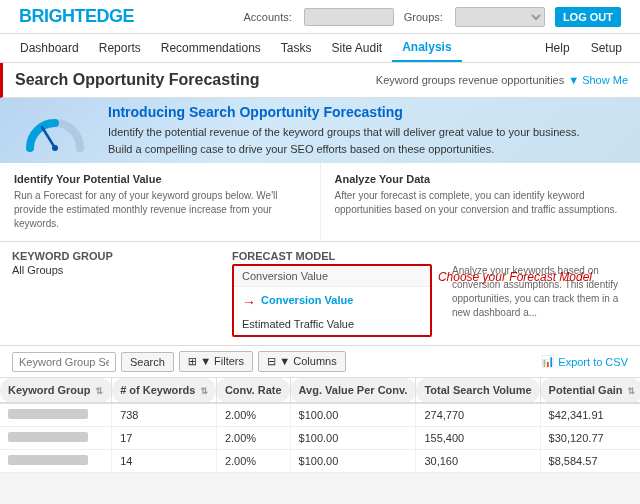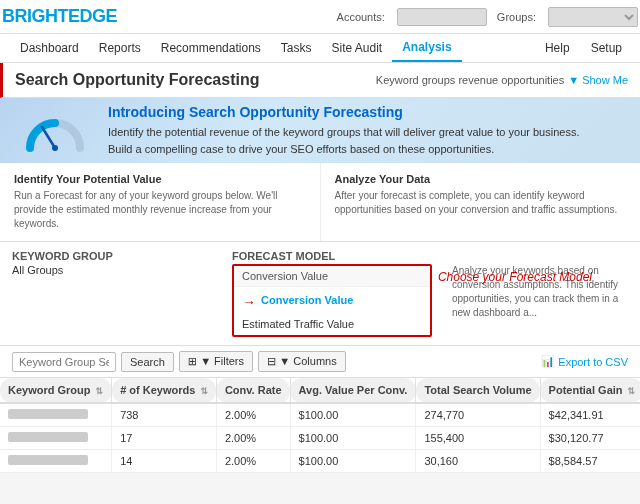--- a/index.html
+++ b/index.html
@@ -2,21 +2,21 @@
 <html><head>
   <meta charset="utf-8">
   <style>
     * { box-sizing: border-box; margin: 0; padding: 0; }
     body { font-family: Arial, sans-serif; font-size: 12px; color: #333; background: #f5f5f5; width: 640px; }
 
     
     .top-bar {
       background: #fff;
       border-bottom: 1px solid #ddd;
-      padding: 6px 2px;
+      padding: 6px 19px;
       display: flex;
       align-items: center;
       justify-content: space-between;
     }
     .logo {
       color: #009fdf;
       font-size: 18px;
       font-weight: bold;
       letter-spacing: -0.5px;
     }
@@ -309,20 +309,21 @@
 
 <div class="top-bar">
   <div class="logo">BRIGHTEDGE</div>
   <div class="top-controls">
     <label>Accounts:</label>
     <input type="text" value="" style="background: rgb(221, 221, 221); color: rgb(153, 153, 153);">
     <label>Groups:</label>
     <select style="background:#ddd;color:#999;">
       <option></option>
     </select>
+    <button class="logout-btn">LOG OUT</button>
   </div>
 </div>
 
 <div class="nav-bar">
   <div class="nav-left">
     <a class="nav-item">Dashboard</a>
     <a class="nav-item">Reports</a>
     <a class="nav-item">Recommendations</a>
     <a class="nav-item">Tasks</a>
     <a class="nav-item">Site Audit</a>

